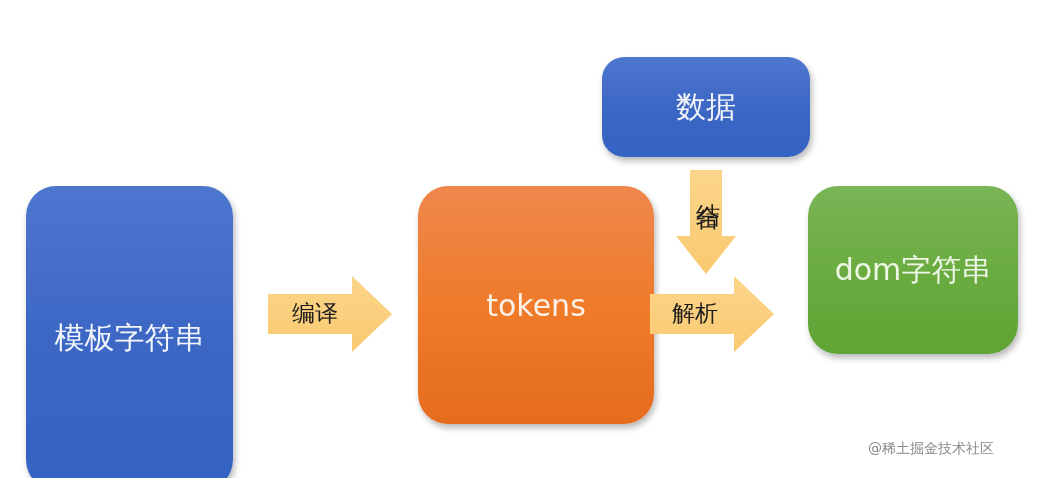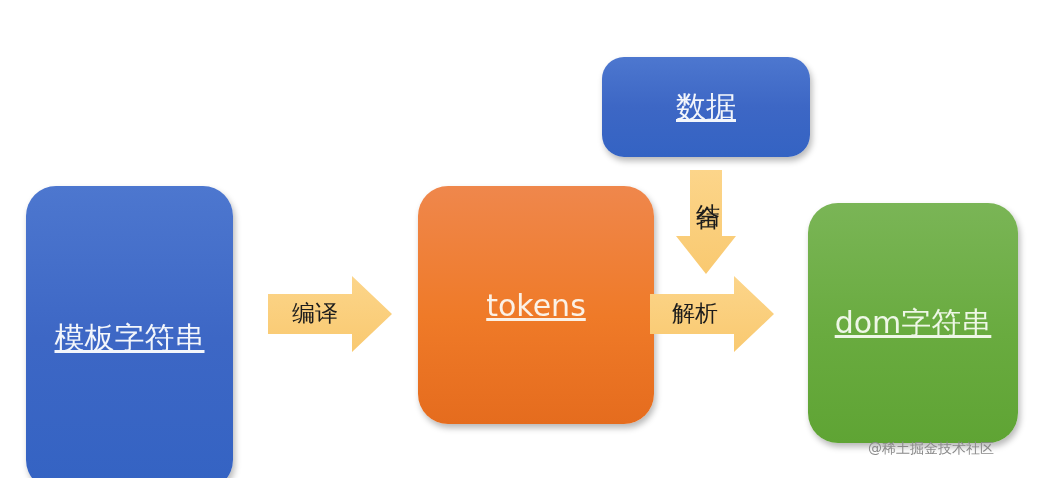--- a/index.html
+++ b/index.html
@@ -6,21 +6,20 @@
   body {
     width: 1047px; height: 478px; position: relative; overflow: hidden;
     background: #ffffff;
     font-family: "DejaVu Sans", "Liberation Sans", sans-serif;
   }
   .box {
     position: absolute; border-radius: 30px;
     display: flex; align-items: center; justify-content: center;
     color: #f3f6fb; font-size: 30px;
     box-shadow: 2px 4px 6px rgba(0,0,0,0.28);
-    text-decoration: underline;
   }
   .blue { background: linear-gradient(180deg, #4d77cf 0%, #3d67c5 50%, #3463c3 100%); }
   .orange { background: linear-gradient(180deg, #ef874c 0%, #ef7a28 55%, #e56c1e 100%); color: #fbf1e6; }
   .green { background: linear-gradient(180deg, #7ab556 0%, #69ab3f 55%, #5fa434 100%); color: #eef7e6; }
   .rect { border-radius: 22px; }
   .arrow { position: absolute; }
   .arrow svg { position: absolute; left: 0; top: 0; }
   .arrow-label {
     position: absolute; color: #1c1c1c; font-size: 23px;
   }
@@ -80,17 +79,17 @@
       <linearGradient id="ag3" x1="0" y1="0" x2="0" y2="1">
         <stop offset="0" stop-color="#fcd58a"></stop>
         <stop offset="1" stop-color="#f9c970"></stop>
       </linearGradient>
     </defs>
     <polygon points="0,18 84,18 84,0 124,38 84,76 84,58 0,58" fill="url(#ag3)"></polygon>
   </svg>
   <span class="arrow-label" style="left:22px; top:22px;">解析</span>
 </div>
 
-<div class="box green" style="left:808px; top:203px; width:210px; height:240px;">
+<div class="box green" style="left:808px; top:186px; width:210px; height:168px;">
   <span>dom字符串</span>
 </div>
 
 <div class="watermark">@稀土掘金技术社区</div>
 
 </body></html>

